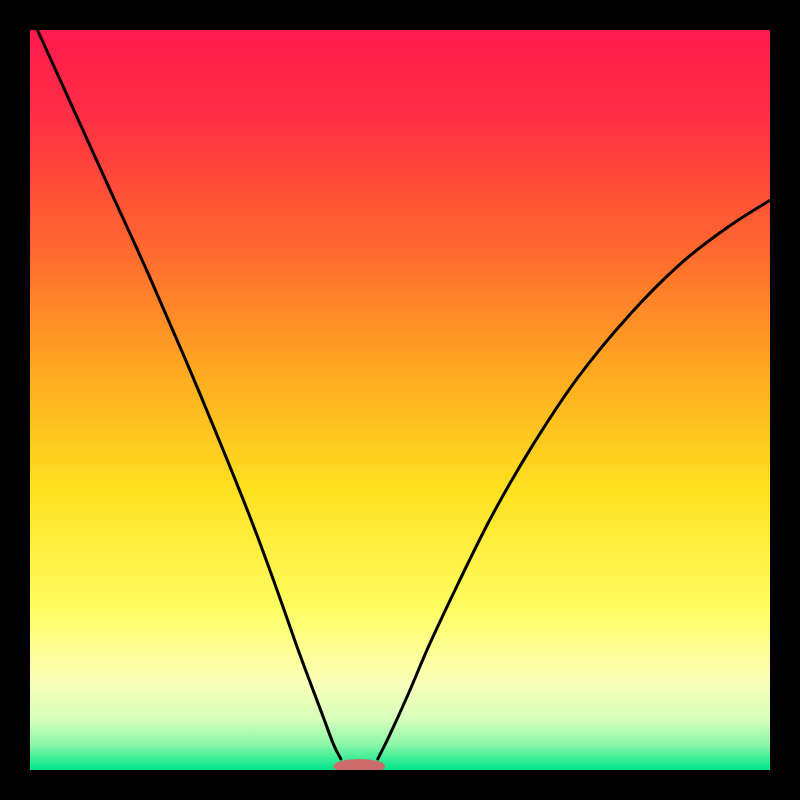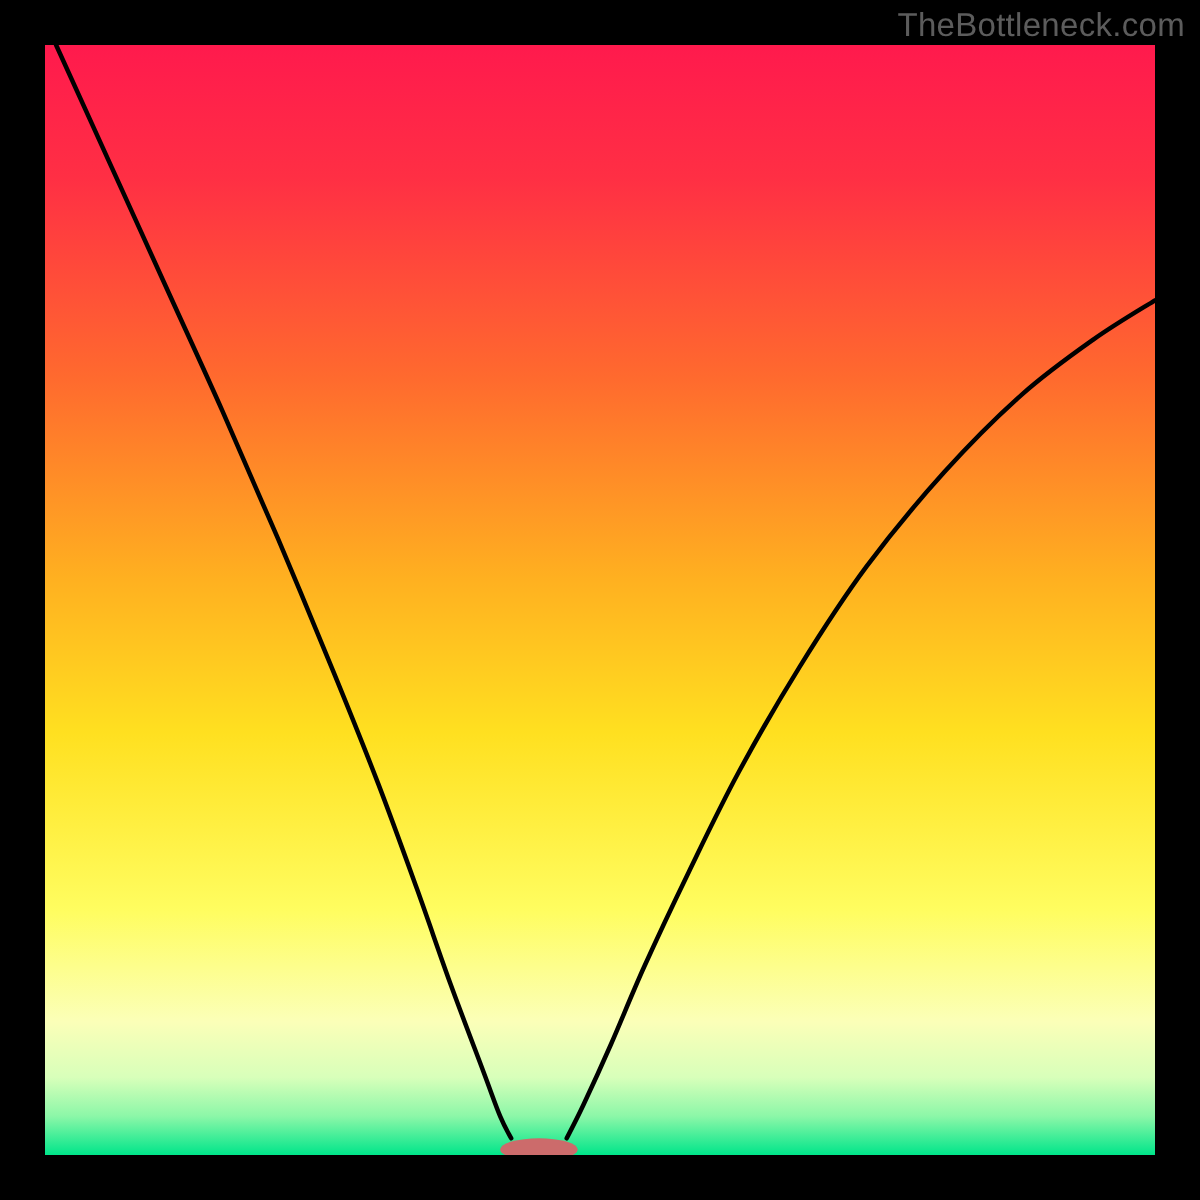--- a/index.html
+++ b/index.html
@@ -36,21 +36,20 @@
     z-index: 1;
   }
   svg {
     display: block;
   }
 </style>
 </head>
 <body>
 
 <div class="frame">
-  <div class="watermark">TheBottleneck.com</div>
 
   <div class="plot">
     <svg id="chart-svg" width="740" height="740" viewBox="0 0 740 740">
       <defs>
         <linearGradient id="bg-grad" x1="0" y1="0" x2="0" y2="1">
             <stop offset="0.00%" stop-color="#ff1a4d"></stop>
             <stop offset="12.00%" stop-color="#ff2f44"></stop>
             <stop offset="30.00%" stop-color="#ff6a2e"></stop>
             <stop offset="48.00%" stop-color="#ffb020"></stop>
             <stop offset="62.00%" stop-color="#ffe020"></stop>

